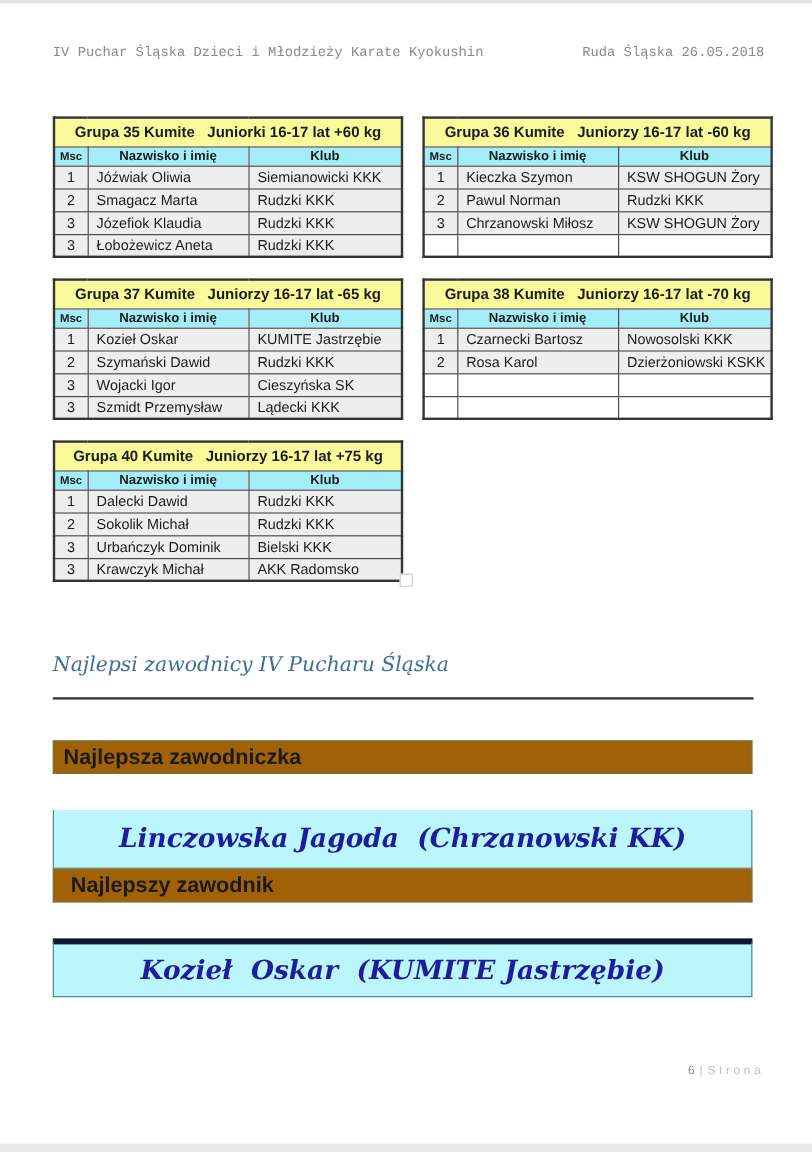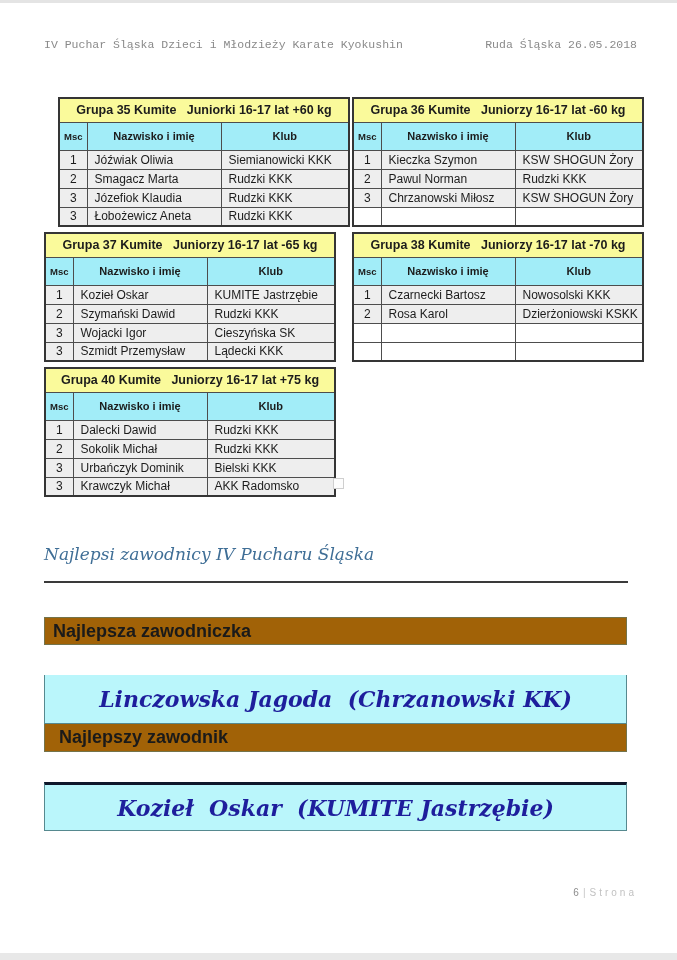--- a/index.html
+++ b/index.html
@@ -11,40 +11,40 @@
   .edge-top { position:absolute; top:0; left:0; right:0; height:3px; background:#e4e4e4; }
   .edge-bottom { position:absolute; bottom:0; left:0; right:0; height:7px; background:#e8e8e8; }
 
   .doc-header {
     position:absolute; top:38px; left:44px; width:593px;
     display:flex; justify-content:space-between;
     font-size:11.5px; color:#8a8a8a;font-family:Liberation Mono, monospace;
   }
 
   .tbl-host { position:absolute; width:292px; }
-  .t0 { left:58px;  top:97px;  }
+  .t0 { left:44px;  top:97px;  }
   .t1 { left:352px; top:97px;  }
   .t2 { left:44px;  top:232px; }
   .t3 { left:352px; top:232px; }
   .t4 { left:44px;  top:367px; }
 
   table.tbl {
     border-collapse:collapse; table-layout:fixed; width:292px;
     border:2px solid #353535;
   }
   table.tbl td {
     border:1px solid #4d4d4d; overflow:hidden; white-space:pre;
     color:#1c1c1c;
   }
   td.tt {
     background:#fafa9b; height:24px; text-align:center; vertical-align:middle;
     font-weight:bold; font-size:12.5px;
   }
   td.hd {
-    background:#a2edf8; height:28px; text-align:center; vertical-align:middle;
+    background:#a2edf8; height:16px; text-align:center; vertical-align:middle;
     font-weight:bold; font-size:11px;
   }
   td.hd.hm { font-size:9.5px; }
   td.dc { background:#eeeeee; height:19px; font-size:12px; vertical-align:middle; }
   td.dc.msc { text-align:center; }
   td.dc.nm, td.dc.cl { padding-left:7px; }
   td.dc.empty { background:#ffffff; }
 
   .resize-handle {
     position:absolute; left:333px; top:478px; width:11px; height:11px;
@@ -65,21 +65,21 @@
     background:#a16207; border:1px solid #73734b; height:28px;
     line-height:26px; padding-left:8px;
     font-weight:bold; font-size:18px; color:#1a1a1a;
   }
   .best-value {
     background:#baf6fb; border:1px solid #56898f; border-top:none; height:49px;
     display:flex; align-items:center; justify-content:center;
     font-family:"DejaVu Serif", serif; font-style:italic; font-weight:bold;
     font-size:22px; color:#1e1e9c; white-space:pre;margin-top:30px;
   }
-  .best-value.second { border-top:3px solid #0f172a; }
+  .best-value.second { border-top:5px solid #0f172a; }
   .best-label.second { border-top:none;padding-left:14px; }
 
   .footer {
     position:absolute; top:887px; right:40px; font-size:10px;
   }
   .footer .pg  { color:#8c8c8c; }
   .footer .sep { color:#c6c6c6; margin:0 4px; }
   .footer .lbl { color:#c2c2c2; letter-spacing:3px; }
 </style>
 </head>

